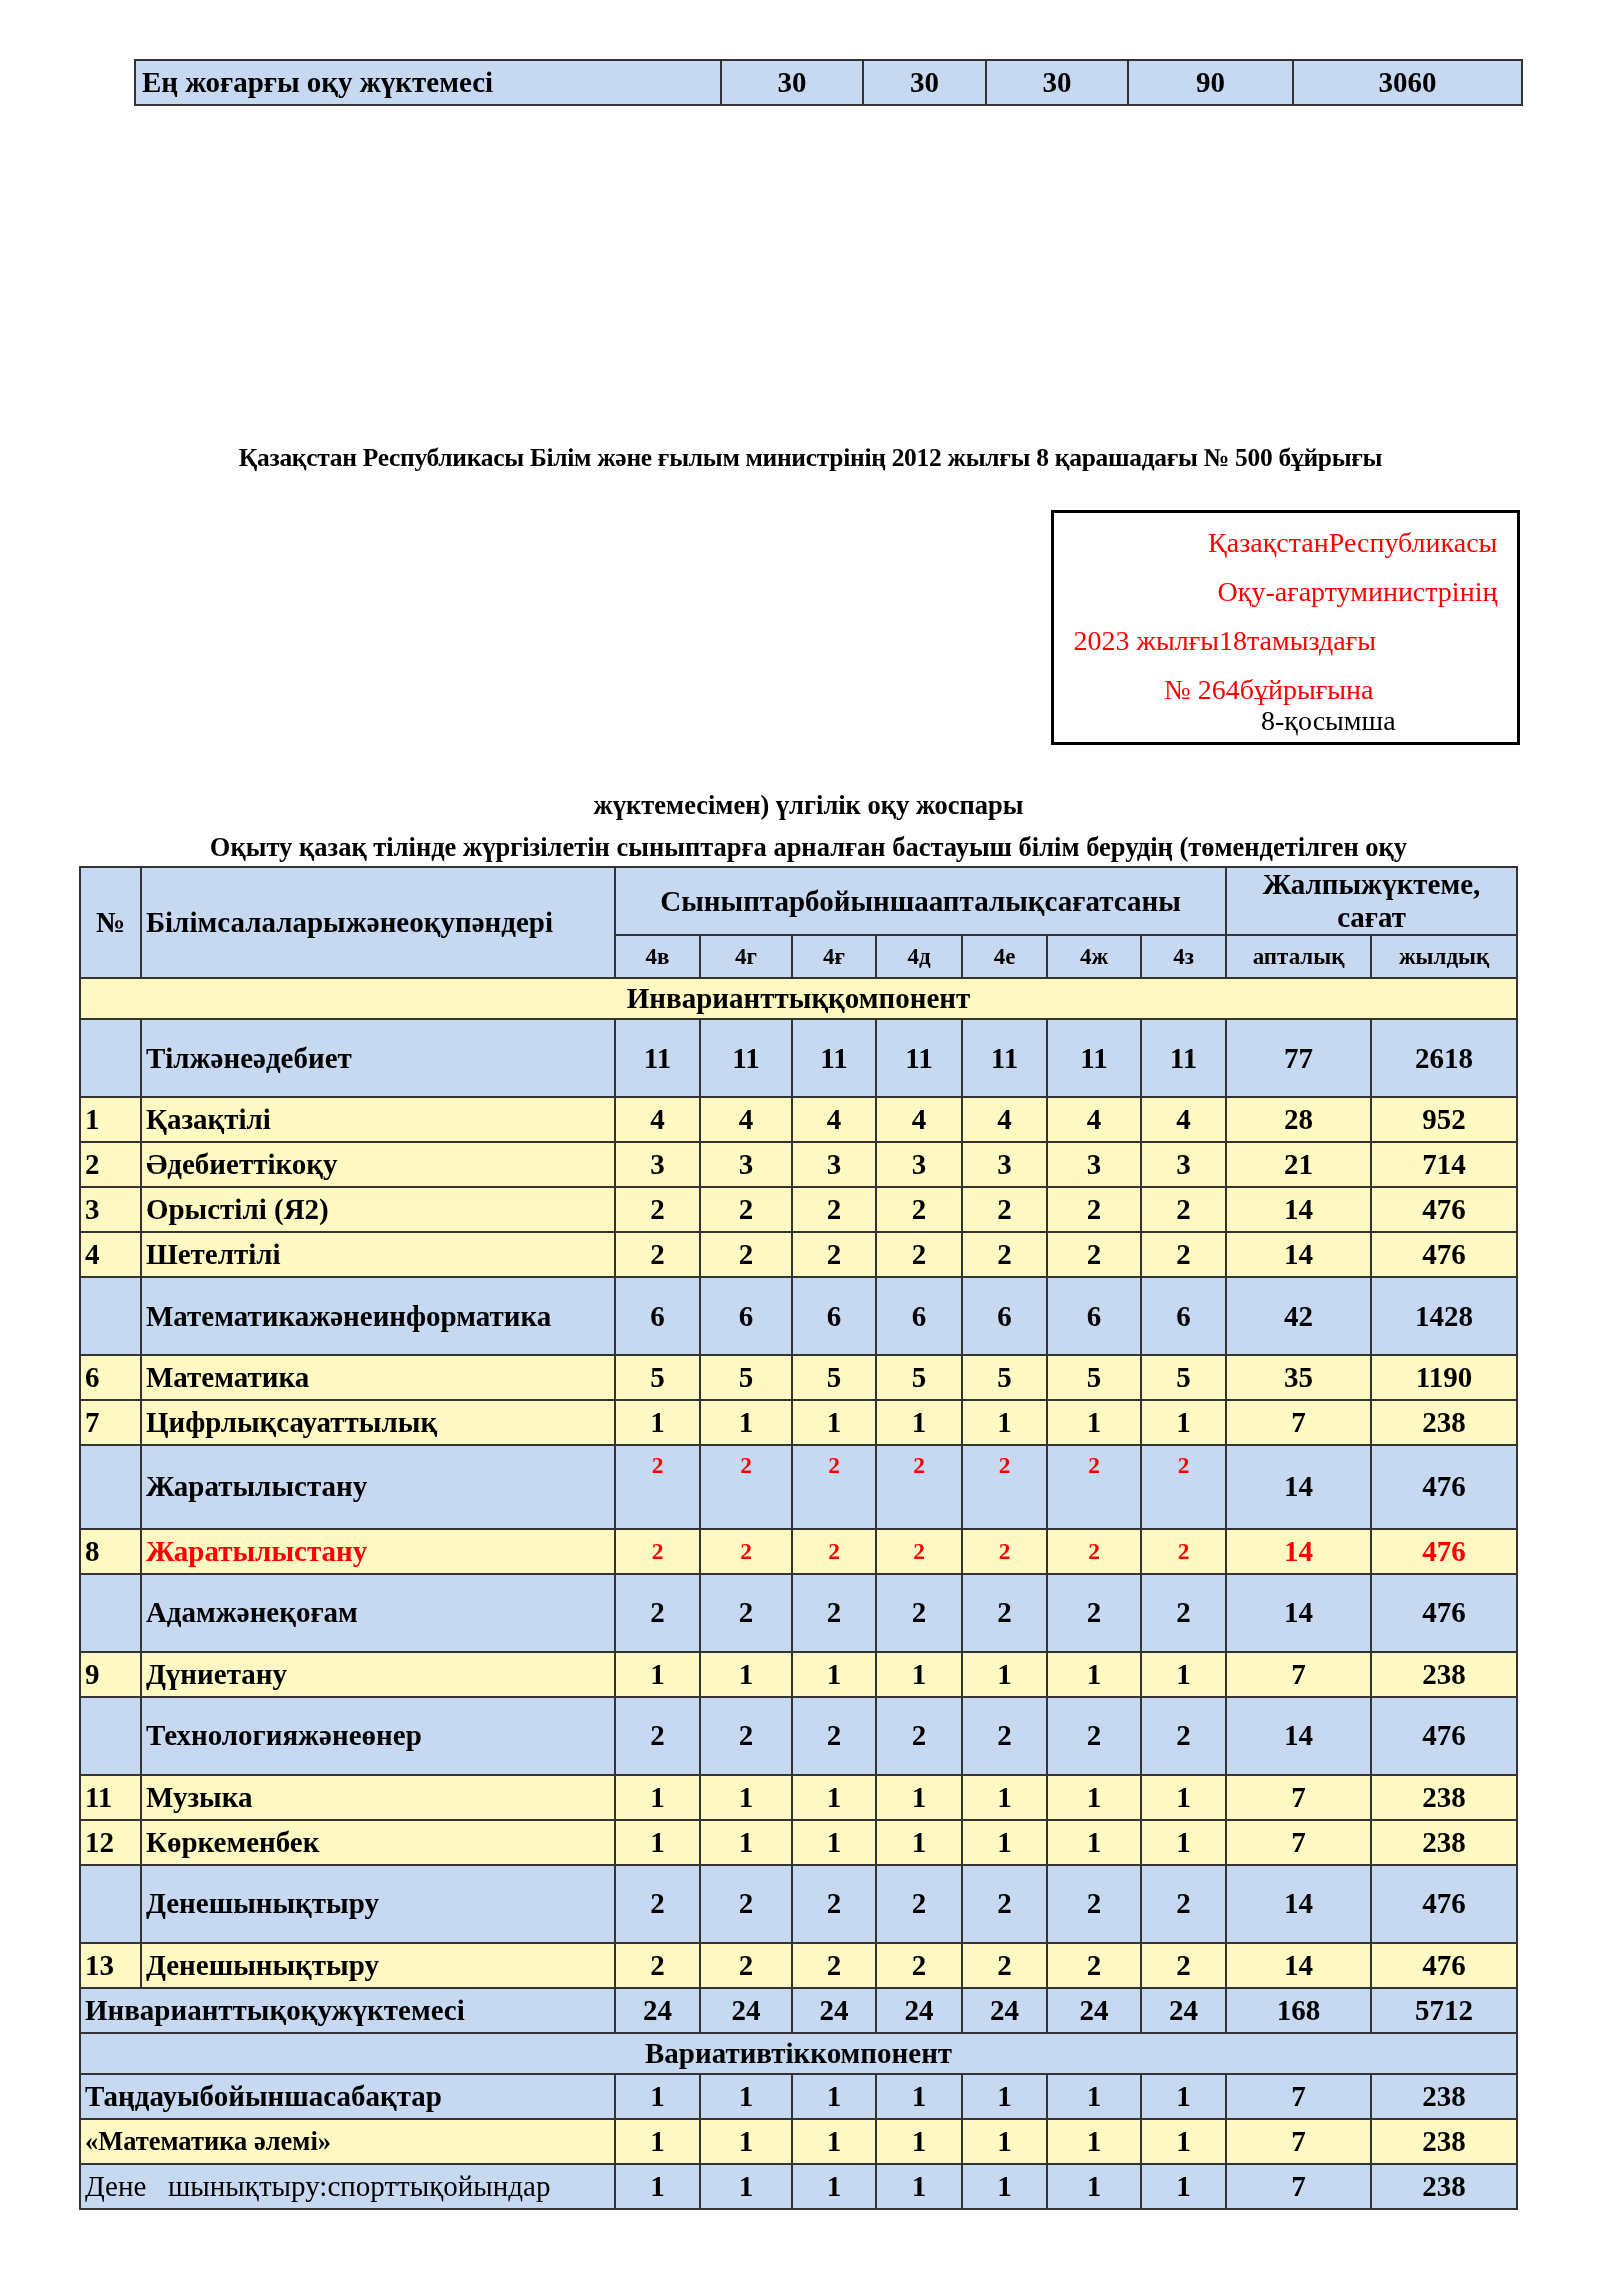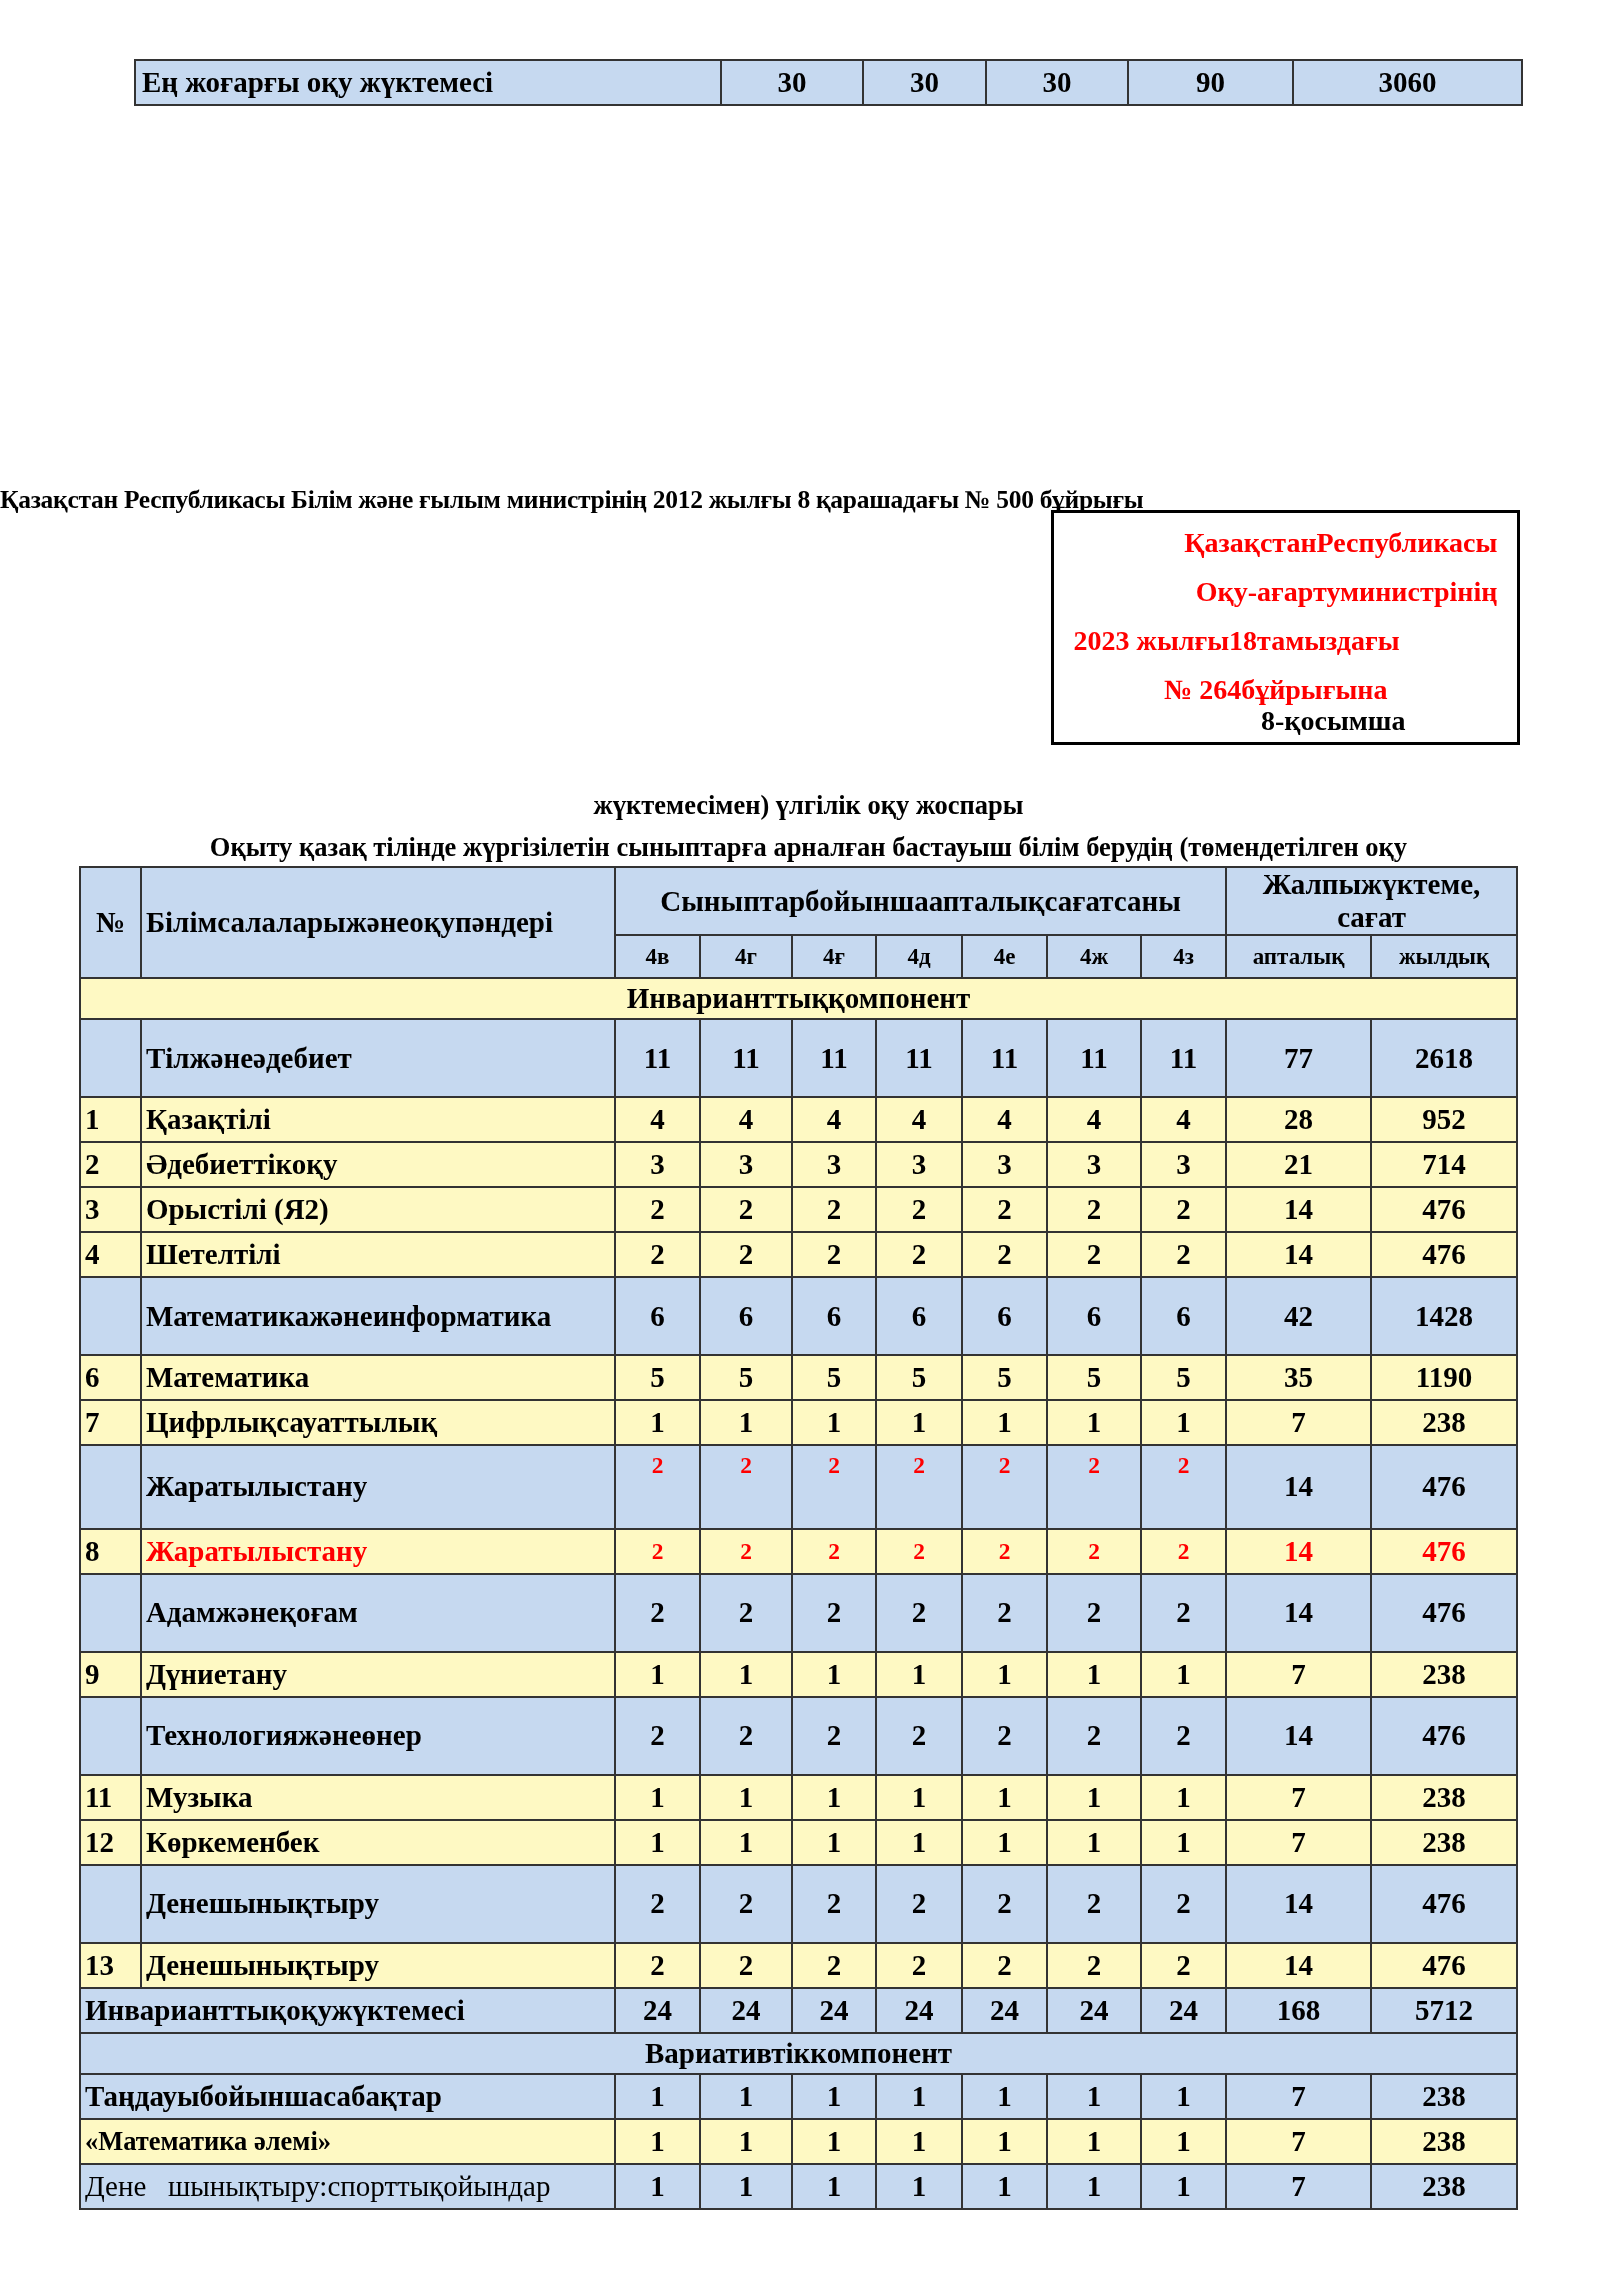--- a/index.html
+++ b/index.html
@@ -13,25 +13,25 @@
   .c { text-align:center; }
   .l { text-align:left; padding-left:3.9px; }
   .red { color:#ff0000; }
 
   
   #top-table { left:134px; top:59px; width:1387px; }
   #top-table td { height:43px; font-size:29px; font-family:"Liberation Sans Narrow","Liberation Serif",serif; }
   #top-table td.lbl { padding-left:5.9px; font-size:29px; }
 
   
-  #order-line { left:0; width:1621px; top:443px; text-align:left; font-size:25.5px; font-weight:bold; letter-spacing:-0.3px;margin-top:42px; }
+  #order-line { left:0; width:1621px; top:443px; text-align:center; font-size:25.5px; font-weight:bold; letter-spacing:-0.3px; }
 
   
   #stamp { left:1051px; top:510px; width:469px; height:235px; border:3.9px solid #000; box-sizing:border-box; }
-  #stamp .ln { position:absolute; font-size:28px; font-weight:bold; white-space:nowrap; }
+  #stamp .ln { position:absolute; font-size:28px; font-weight:normal; white-space:nowrap; }
   #stamp .red { color:#ff0000; }
 
   
   #plan-title { left:98px; width:1421px; top:784px; text-align:center; font-size:26.5px; font-weight:bold; line-height:42px; }
 
   
   #main-table { left:79px; top:866px; width:1439px; }
   #main-table td { font-size:29px; }
   #main-table td.hdr { font-size:29px; }
   #main-table td.sub { font-size:23px; height:41px;text-align:center; }

